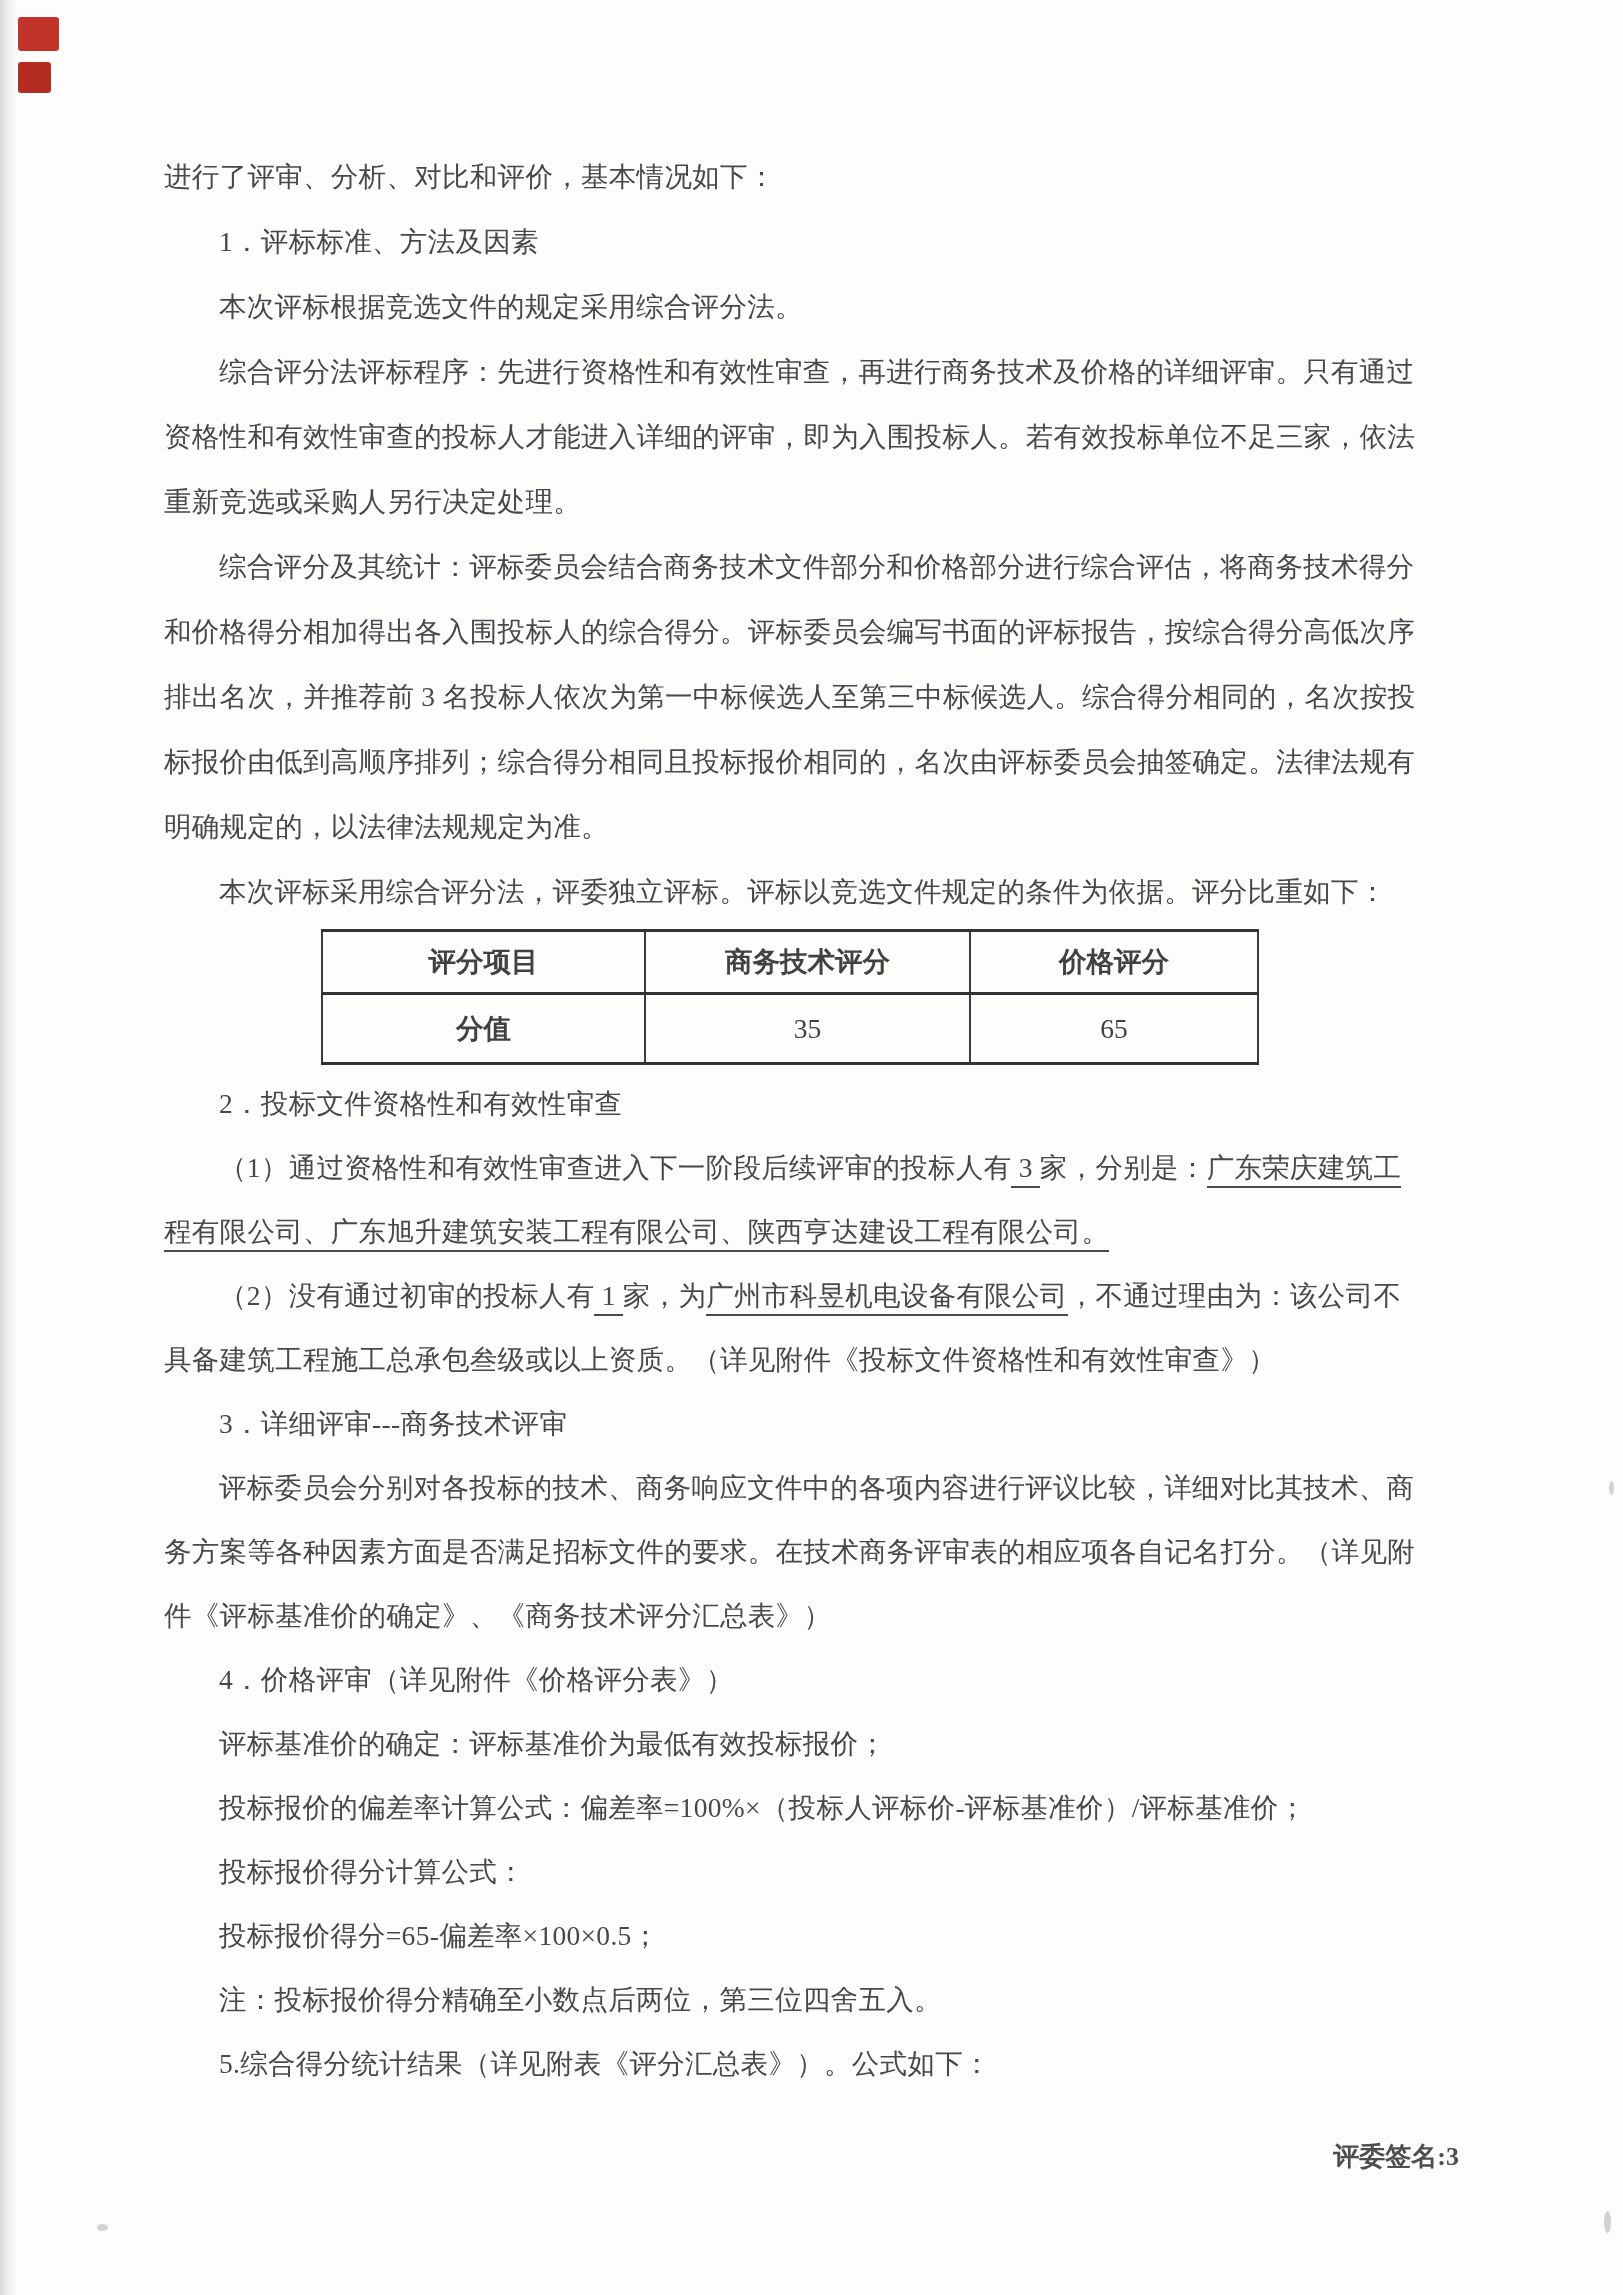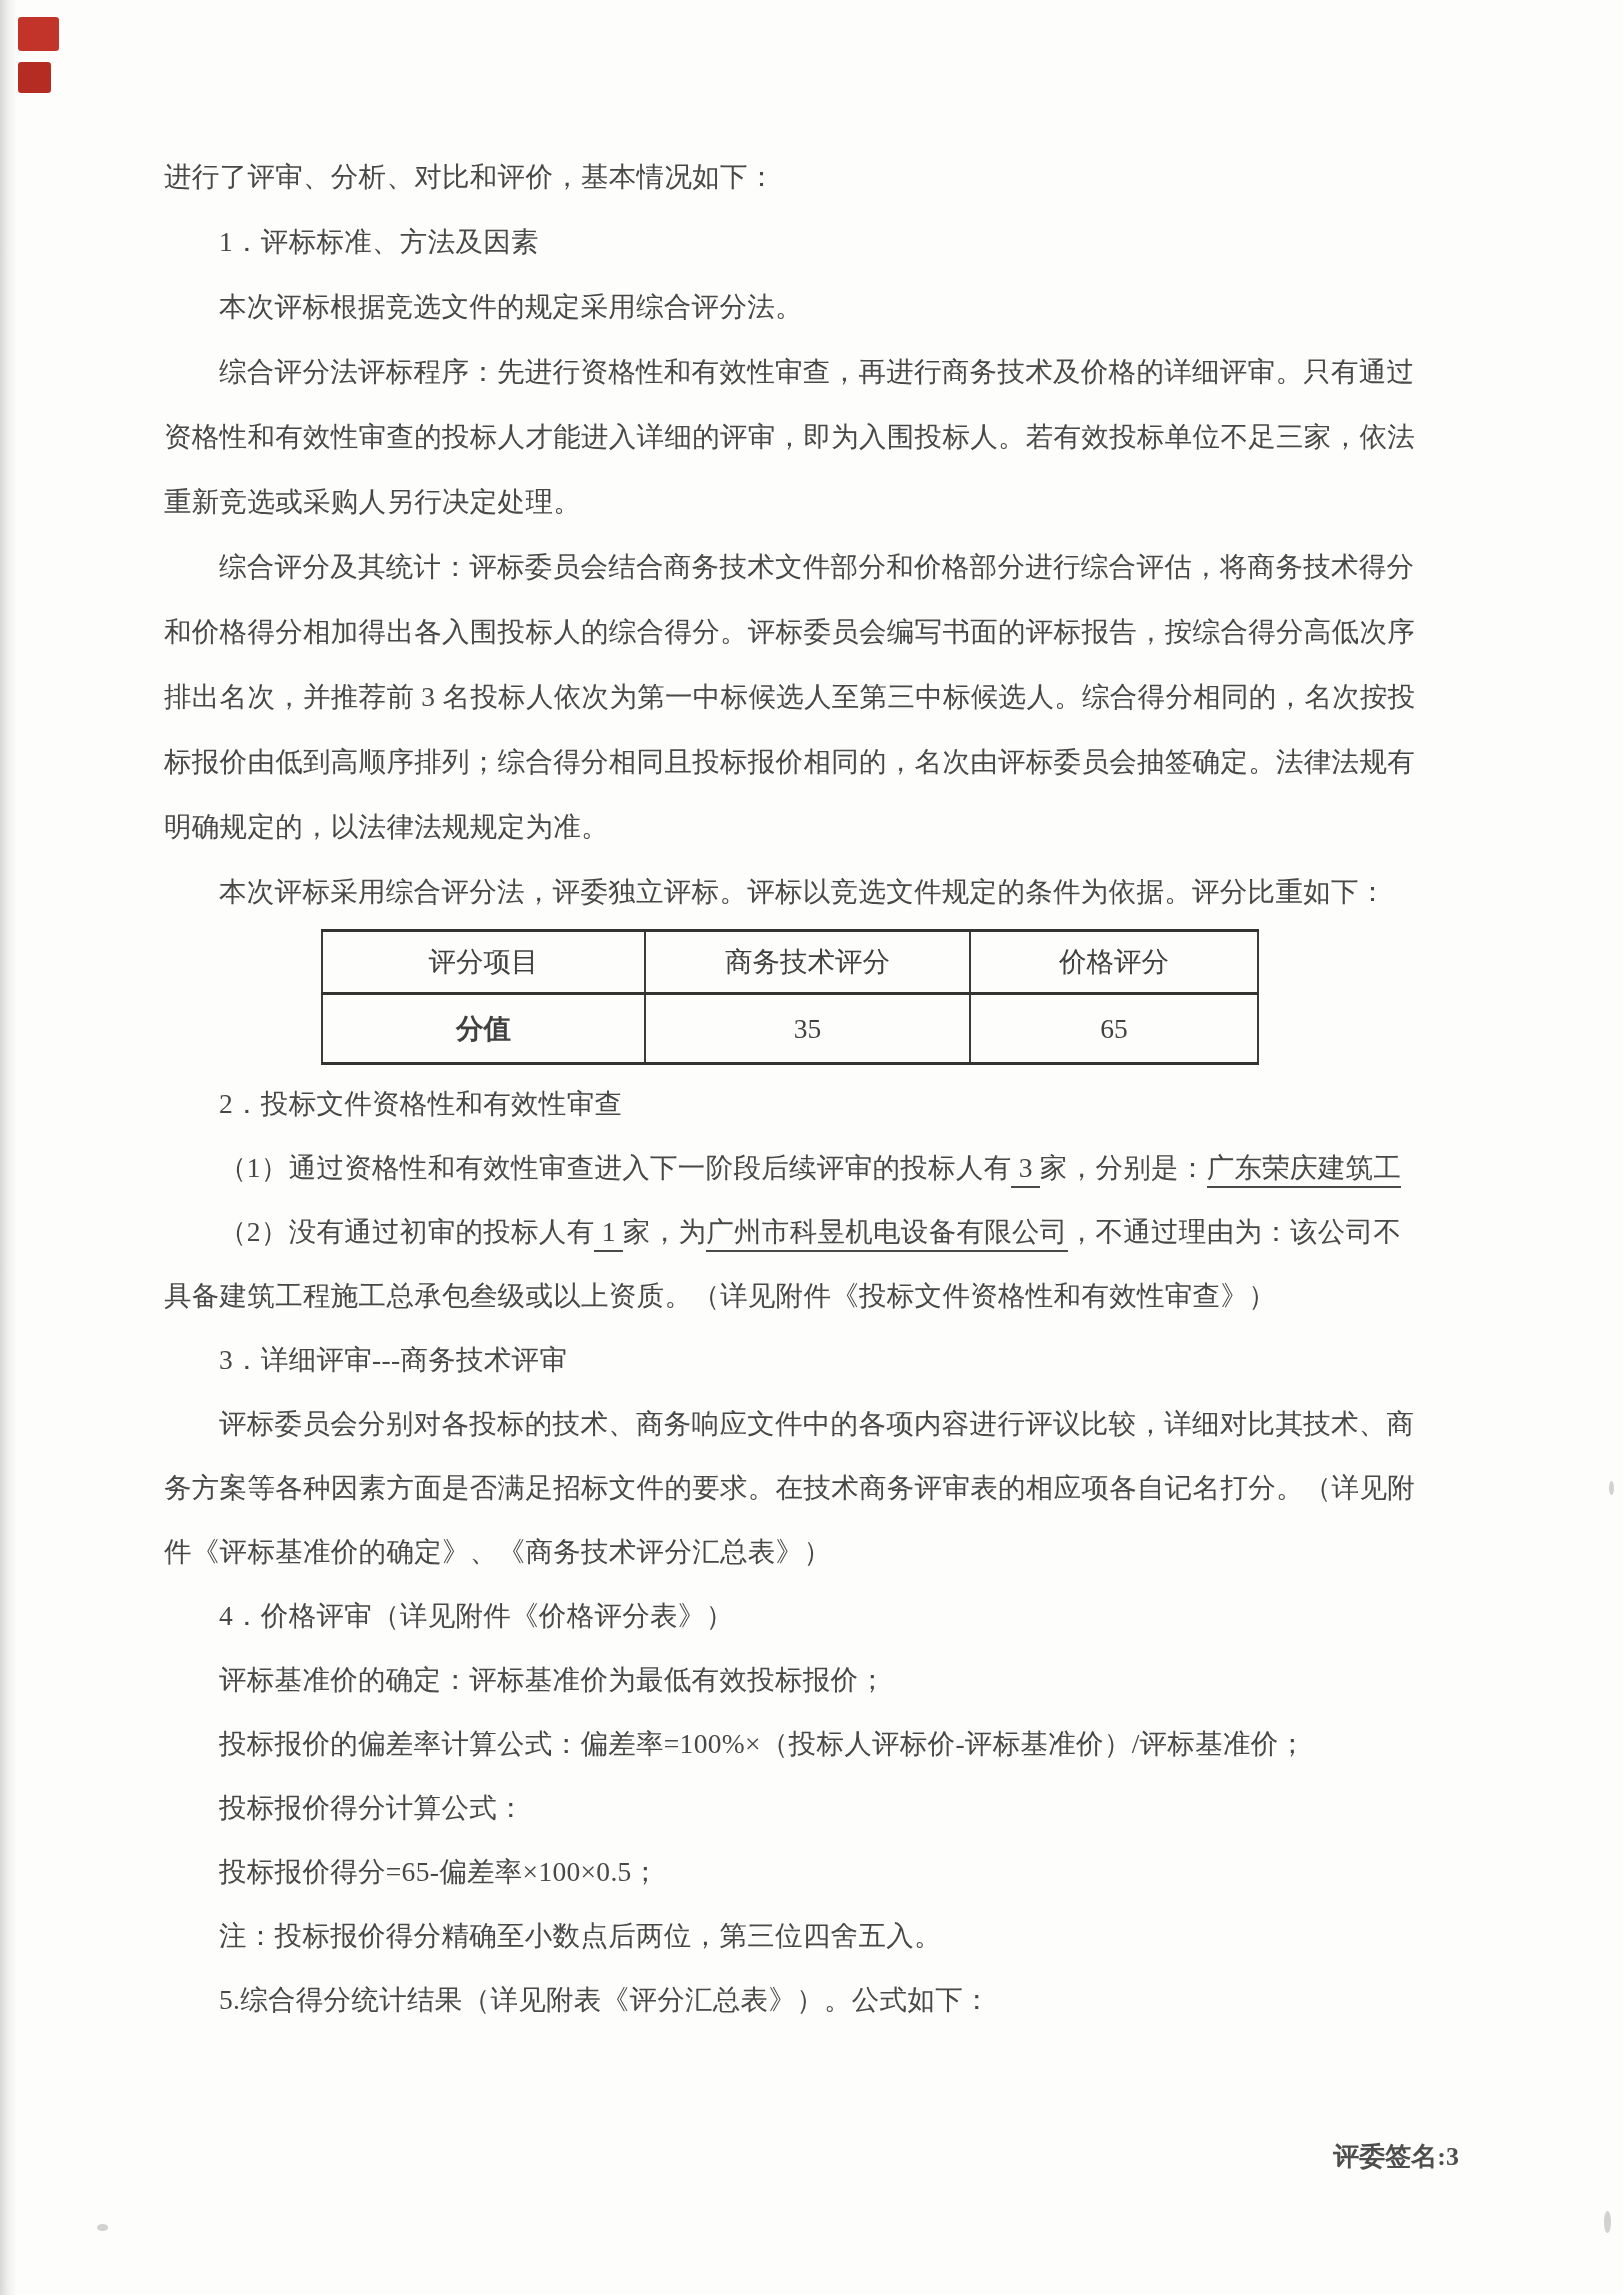--- a/index.html
+++ b/index.html
@@ -48,21 +48,21 @@
   }
   table.score-table th, table.score-table td {
     border: 2px solid #3c3c3c;
     text-align: center;
     font-size: 27.5px;
     color: #414141;
   }
   table.score-table { border-top: 3.3px solid #333; border-bottom: 3.3px solid #333; }
   table.score-table th {
     height: 58px;
-    font-weight: 400;
+    font-weight: 700;
     border-bottom: 3.3px solid #333;
     margin-left: 10px;
   }
   table.score-table td { height: 65px; font-weight: 600; }
   table.score-table td.num { font-weight: 400; }
   col.c1 { width: 323px; } col.c2 { width: 325px; } col.c3 { width: 288px; }
 
   .footer {
     position: absolute;
     left: 134px; right: 164px; top: 2124px;
@@ -116,20 +116,21 @@
         <td>分值</td>
         <td class="num">35</td>
         <td class="num">65</td>
       </tr>
     </tbody>
       </table>
 
     <div class="sec2">
       <div class="ln ind">2．投标文件资格性和有效性审查</div>
       <div class="ln ind"><span>（1）通过资格性和有效性审查进入下一阶段后续评审的投标人有</span><span class="u"> 3 </span><span>家，分别是：</span><span class="u">广东荣庆建筑工</span></div>
+      <div class="ln"><span class="u">程有限公司、广东旭升建筑安装工程有限公司、陕西亨达建设工程有限公司。</span></div>
       <div class="ln ind"><span>（2）没有通过初审的投标人有</span><span class="u"> 1 </span><span>家，为</span><span class="u">广州市科昱机电设备有限公司</span><span>，不通过理由为：该公司不</span></div>
       <div class="ln">具备建筑工程施工总承包叁级或以上资质。（详见附件《投标文件资格性和有效性审查》）</div>
       <div class="ln ind">3．详细评审---商务技术评审</div>
       <div class="ln ind">评标委员会分别对各投标的技术、商务响应文件中的各项内容进行评议比较，详细对比其技术、商</div>
       <div class="ln">务方案等各种因素方面是否满足招标文件的要求。在技术商务评审表的相应项各自记名打分。（详见附</div>
       <div class="ln">件《评标基准价的确定》、《商务技术评分汇总表》）</div>
       <div class="ln ind">4．价格评审（详见附件《价格评分表》）</div>
       <div class="ln ind">评标基准价的确定：评标基准价为最低有效投标报价；</div>
       <div class="ln ind">投标报价的偏差率计算公式：偏差率=100%×（投标人评标价-评标基准价）/评标基准价；</div>
       <div class="ln ind">投标报价得分计算公式：</div>

